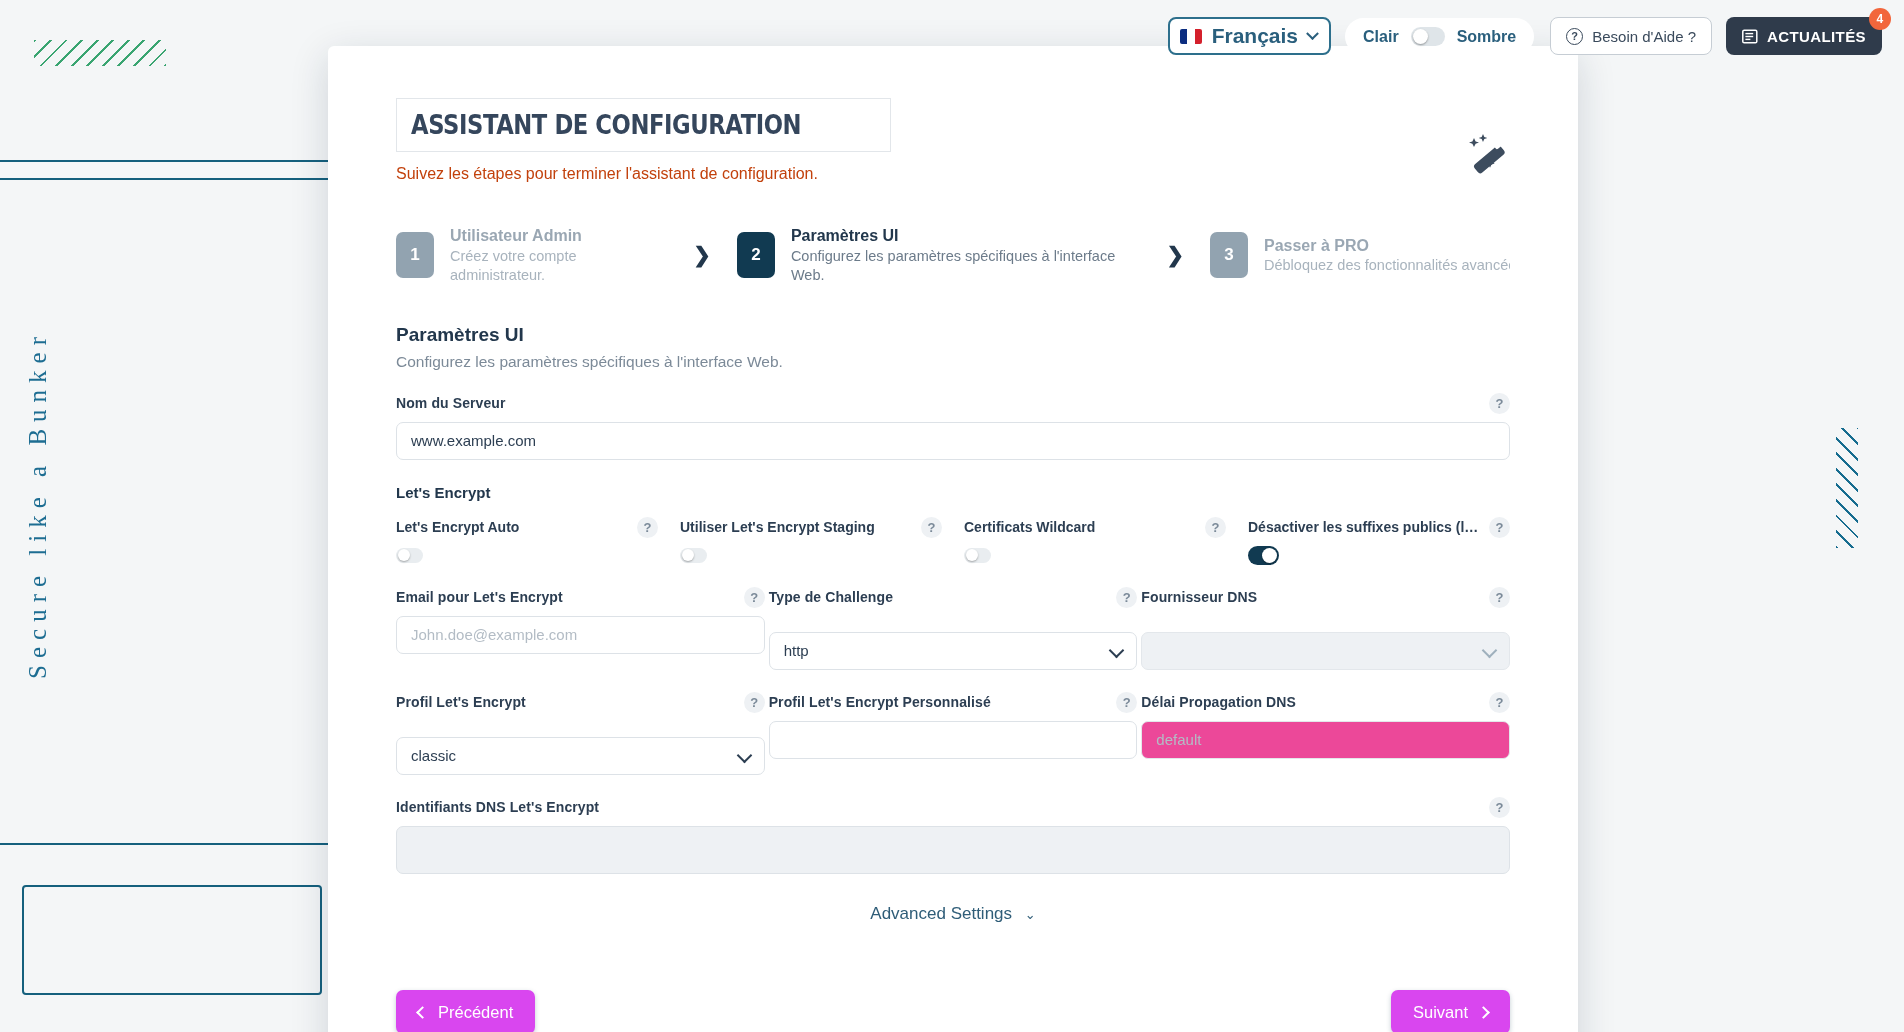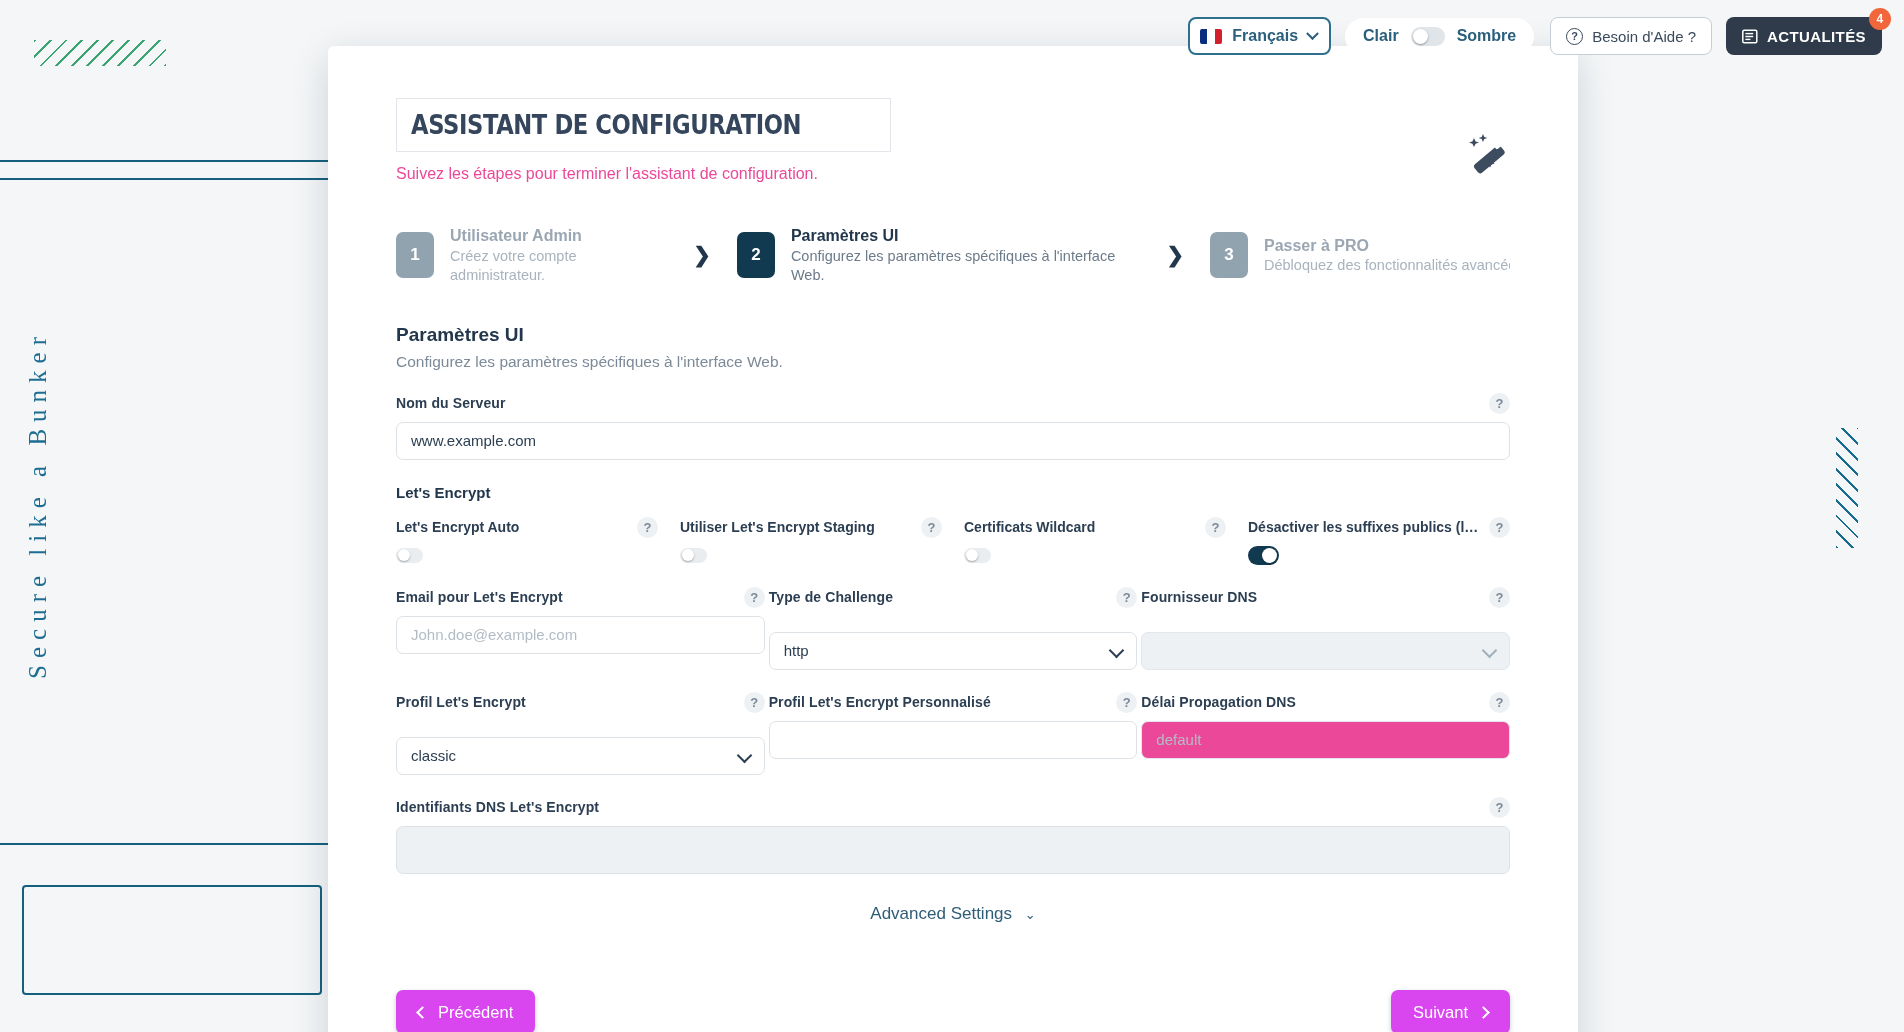--- a/index.html
+++ b/index.html
@@ -40,29 +40,29 @@
   
   .topbar {
     position:absolute; top:0; left:0; right:0; height:72px;
     display:flex; align-items:center; justify-content:flex-end;
     gap:0; padding-right:22px; z-index:40;
   }
   .lang-select {
     display:flex; align-items:center; gap:10px;
     border:2px solid #2d6f8c; border-radius:8px;
     background:#fff; height:38px; padding:0 12px 0 10px;
-    color:#2a5f7d; font-size:16px; font-weight:700;
+    color:#2a5f7d; font-size:21px; font-weight:700;
     margin-right:14px; cursor:pointer;
   }
   .flag { width:22px; height:15px; display:inline-block; border-radius:2px; overflow:hidden;
           background:linear-gradient(to right,#0b2d80 0 33.33%,#fff 33.33% 66.66%,#d4202c 66.66% 100%); }
   .chev { width:9px; height:9px; border-right:2.4px solid currentColor; border-bottom:2.4px solid currentColor;
           transform:rotate(45deg) translate(-2px,-2px); display:inline-block; }
   .theme-toggle-wrap {
-    display:flex; align-items:center; gap:12px;
+    display:flex; align-items:flex-end; gap:12px;
     background:#fff; border-radius:22px; padding:9px 18px; margin-right:16px;
     font-size:16px; font-weight:700; color:#2a5f7d;
   }
   .sw {
     width:34px; height:19px; border-radius:11px; background:#dfe5e9;
     position:relative; cursor:pointer; flex:none;
   }
   .sw::after{content:"";position:absolute;top:2px;left:2px;width:15px;height:15px;border-radius:50%;
     background:#fff;box-shadow:0 1px 2px rgba(0,0,0,.35);}
   .btn-help {
@@ -104,21 +104,21 @@
   .title-box {
     margin-top:52px; display:inline-block; border:1px solid #e2e6ea;
     padding:10px 14px 11px 14px;
   }
   .title-text {
     font-family:"DejaVu Sans", sans-serif;
     font-size:27px; font-weight:700; letter-spacing:-.5px;
     color:#35465c; text-transform:uppercase;
     transform:scaleX(.84); transform-origin:left center; white-space:nowrap;
   }
-  .subtitle { margin-top:13px; font-size:16px; color:#ec4899; }
+  .subtitle { margin-top:13px; font-size:16px; color:#c2410c; }
 
   .wand {
     position:absolute; right:62px; top:82px; width:56px; height:56px;
   }
 
   
   .stepper { display:flex; align-items:center; margin-top:42px; gap:0; }
   .step { display:flex; align-items:center; gap:16px; }
   .step-num {
     width:38px; height:46px; border-radius:7px; flex:none;

